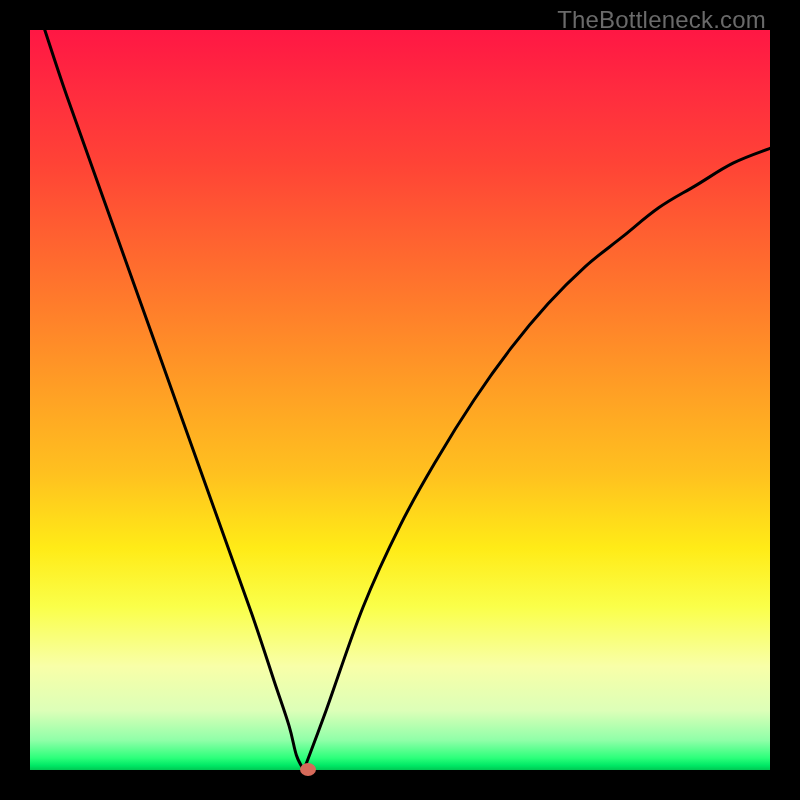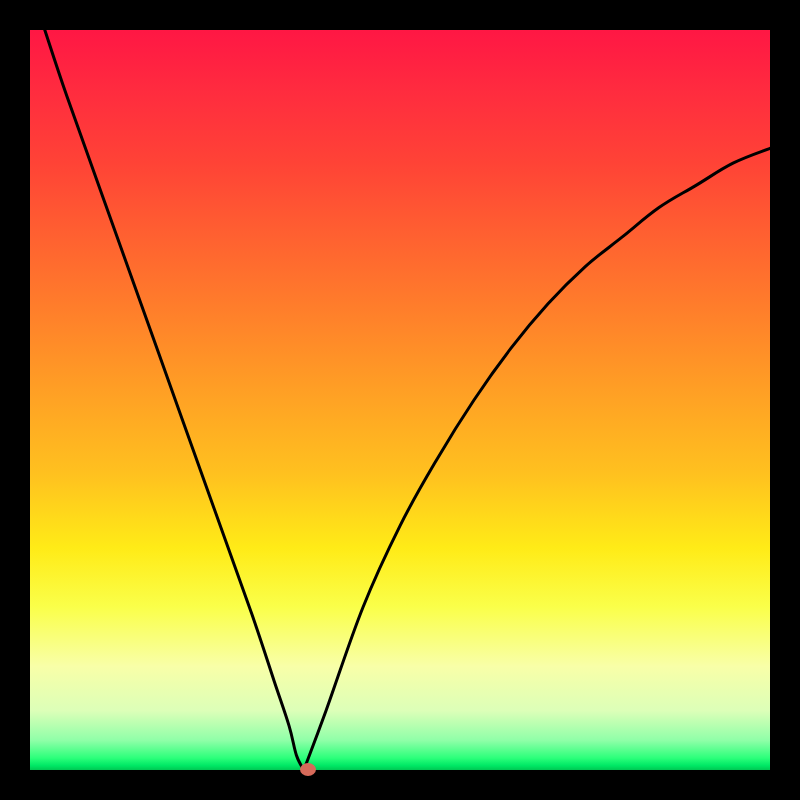--- a/index.html
+++ b/index.html
@@ -61,20 +61,21 @@
     width: 16px;
     height: 13px;
     background: #d66a5a;
     border-radius: 50%;
   }
 </style>
 </head>
 <body>
 
 <div class="frame">
+  <div class="watermark">TheBottleneck.com</div>
 
   <div class="plot-area">
     <svg class="curve" viewBox="0 0 740 740" preserveAspectRatio="none">
       <path d="M 14.8 0 C 18.796 11.988000000000003, 26.344 35.96400000000004, 37 66.60000000000002 C 47.656 97.236, 60.68 132.90399999999994, 74 170.19999999999993 C 87.32 207.49599999999992, 97.68 236.504, 111 273.8 C 124.32 311.096, 134.68 340.10400000000004, 148 377.40000000000003 C 161.32 414.696, 171.68 443.704, 185 481 C 198.32 518.296, 211.344 553.964, 222 584.6 C 232.656 615.236, 237.54000000000002 631.22, 244.20000000000002 651.2 C 250.86 671.1800000000001, 255.00400000000002 682.28, 259 695.6 C 262.996 708.9200000000001, 263.736 717.2080000000001, 266.4 725.2 C 269.06399999999996 733.192, 272.468 737.336, 273.8 740 L 273.8 740 C 277.796 729.3439999999999, 285.344 710.1039999999999, 296 680.8 C 306.656 651.496, 319.68 610.5, 333 577.2 C 346.32 543.9000000000001, 356.68 522.4399999999999, 370 495.79999999999995 C 383.32 469.15999999999997, 393.68000000000006 451.844, 407.00000000000006 429.2 C 420.32000000000005 406.556, 430.68 389.98, 444 370 C 457.32 350.02, 467.68 335.516, 481 318.20000000000005 C 494.32 300.88400000000007, 504.68 288.452, 518 273.8 C 531.32 259.148, 541.68 248.78799999999995, 555 236.79999999999995 C 568.32 224.81199999999995, 578.68 217.85600000000002, 592 207.20000000000005 C 605.32 196.54400000000007, 615.68 186.92400000000004, 629 177.60000000000002 C 642.32 168.276, 652.68 163.39199999999997, 666 155.39999999999998 C 679.32 147.408, 689.68 139.86000000000004, 703 133.20000000000005 C 716.32 126.54000000000005, 733.34 121.064, 740 118.39999999999998" fill="none" stroke="#000000" stroke-width="3" stroke-linejoin="round" stroke-linecap="round"></path>
     </svg>
     <div class="marker" style="left: 269.5px; top: 733px; background: rgb(214, 106, 90);"></div>
   </div>
 </div>
 
 </body></html>

